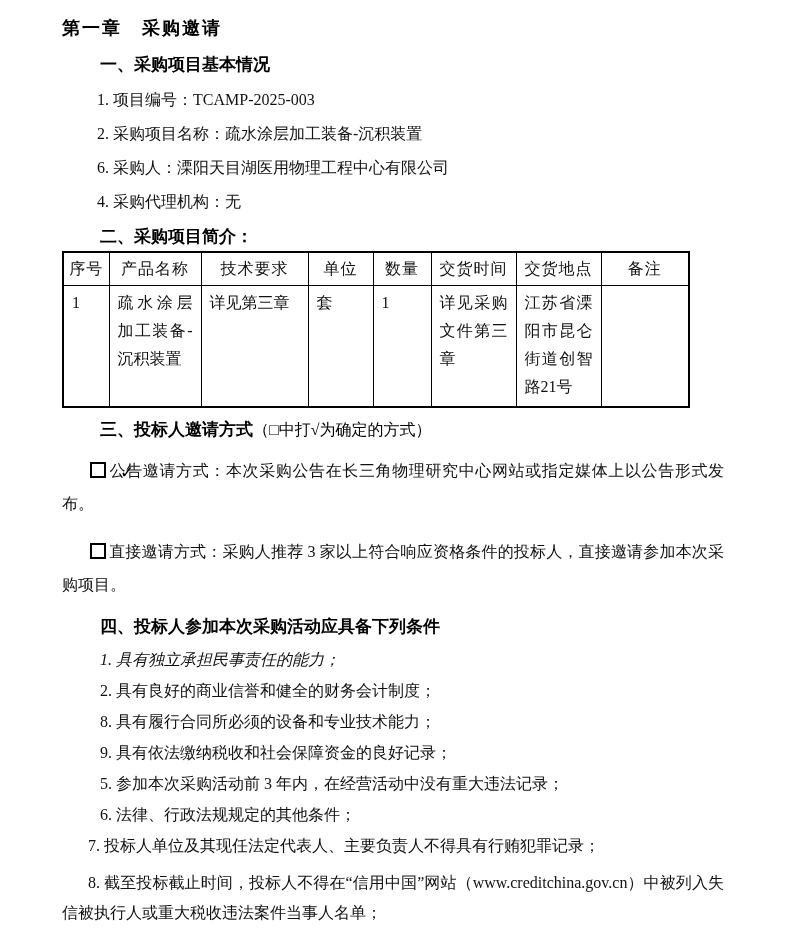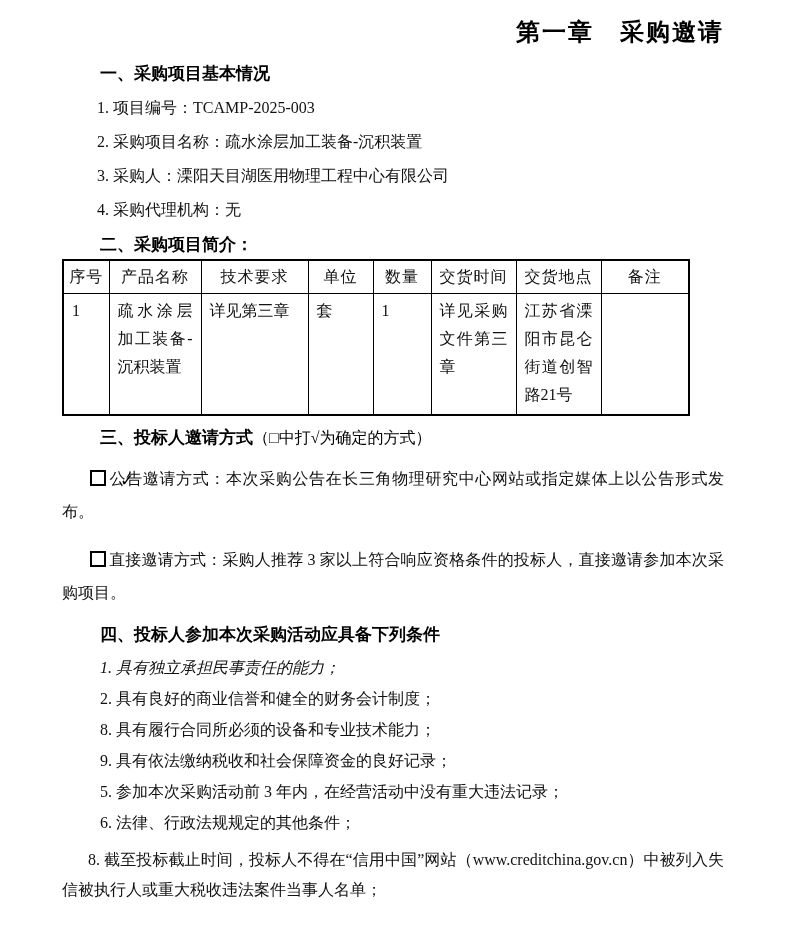--- a/index.html
+++ b/index.html
@@ -4,29 +4,29 @@
 <style>
   html,body{margin:0;padding:0;}
   body{
     width:786px;height:942px;overflow:hidden;
     background:#ffffff;color:#111;
     font-family:"Liberation Serif","DejaVu Serif",serif;
     font-size:16px;
   }
   .doc{padding:10px 62px 0 62px;width:662px;}
   .title{
-    font-size:24px;font-weight:bold;text-align:right;
+    font-size:18px;font-weight:bold;text-align:left;
     margin:6px 0 16px 0;letter-spacing:2px;color:#000;font-family:Liberation Serif, serif;
   }
   .h{
     font-weight:bold;font-size:17px;color:#000;
     text-indent:38px;line-height:19px;margin:0;
   }
   .h .note{font-weight:normal;font-size:16px;}
-  .h1x{margin:14px 0 11px 0;}
+  .h1x{margin:14px 0 11px 0;font-family:Liberation Mono, monospace;}
   .h2x{margin:12px 0 5px 0;}
   .h3x{margin:12px 0 0 0;}
   .h4x{margin:16px 0 14px 0;}
   .s1-item{
     text-indent:35px;line-height:18px;margin:16px 0;
   }
   
   table{border-collapse:collapse;width:626px;table-layout:fixed;margin:0;}
   table,th,td{border:1px solid #000;}
   table{border-width:2px;}
@@ -66,21 +66,21 @@
 </head>
 <body>
 
 <div class="doc">
 
   <div class="title">第一章　采购邀请</div>
 
   <div class="h h1x">一、采购项目基本情况</div>
   <p class="s1-item">1. 项目编号：TCAMP-2025-003</p>
   <p class="s1-item">2. 采购项目名称：疏水涂层加工装备-沉积装置</p>
-  <p class="s1-item">3. 采购人：溧阳天目湖医用物理工程中心有限公司</p>
+  <p class="s1-item">6. 采购人：溧阳天目湖医用物理工程中心有限公司</p>
   <p class="s1-item">4. 采购代理机构：无</p>
 
   <div class="h h2x">二、采购项目简介：</div>
   <table>
     <colgroup>
       <col style="width:46px">
         <col style="width:92px">
         <col style="width:107px">
       <col style="width:65px">
         <col style="width:58px">
@@ -118,15 +118,16 @@
 
   <p class="opt"><span class="cb"></span><span>直接邀请方式：采购人推荐 3 家以上符合响应资格条件的投标人，直接邀请参加本次采购项目。</span></p>
 
   <div class="h h4x">四、投标人参加本次采购活动应具备下列条件</div>
   <p class="s4-item first-s4">1. 具有独立承担民事责任的能力；</p>
   <p class="s4-item">2. 具有良好的商业信誉和健全的财务会计制度；</p>
   <p class="s4-item">8. 具有履行合同所必须的设备和专业技术能力；</p>
   <p class="s4-item">9. 具有依法缴纳税收和社会保障资金的良好记录；</p>
   <p class="s4-item">5. 参加本次采购活动前 3 年内，在经营活动中没有重大违法记录；</p>
   <p class="s4-item">6. 法律、行政法规规定的其他条件；</p>
+  <p class="s4-item less">7. 投标人单位及其现任法定代表人、主要负责人不得具有行贿犯罪记录；</p>
   <p class="s4-item less wrap">8. 截至投标截止时间，投标人不得在“信用中国”网站（www.creditchina.gov.cn）中被列入失信被执行人或重大税收违法案件当事人名单；</p>
 
 </div>
 
 </body></html>

